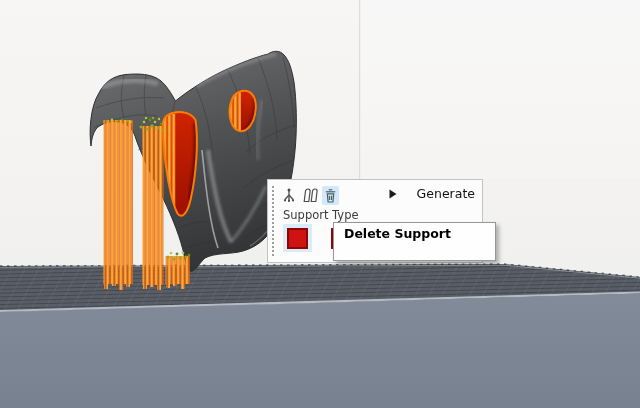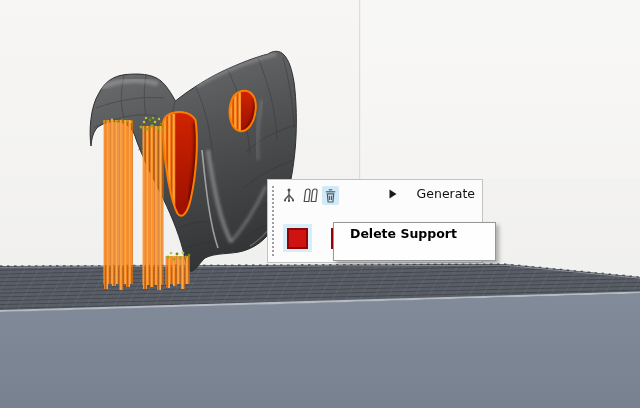--- a/index.html
+++ b/index.html
@@ -29,21 +29,21 @@
     display:flex;align-items:center;justify-content:center;
   }
   .swatch-wrap.selected{background:#d9edf9;}
   .swatch{width:17px;height:17px;border:2px solid #8f0606;}
   .swatch-wrap.plain{left:59px;}
   
   .tooltip{
     position:absolute;left:333px;top:222px;width:163px;height:39px;
     background:#fefefe;border:1px solid #979797;
     box-shadow:3px 3px 4px rgba(0,0,0,0.28);
-    z-index:20;box-sizing:border-box;padding:3px 0 0 16px;
+    z-index:20;box-sizing:border-box;padding:3px 0 0 10px;
   }
   .tooltip .title{font-size:12.5px;font-weight:bold;color:#000;line-height:16px;}
   .tooltip .desc{font-size:12px;color:#1f1f1f;line-height:16px;white-space:nowrap;}
 </style>
 </head>
 <body>
 
 <div id="screen">
 
   <svg id="scene" width="640" height="408" viewBox="0 0 640 408">
@@ -266,20 +266,21 @@
       </div>
     </div>
 
     <div class="generate">
       <svg width="8" height="10" viewBox="0 0 8 10">
         <polygon points="0.5,0.5 7.5,5 0.5,9.5" fill="#1a1a1a"></polygon>
       </svg>
       <span class="lbl">Generate</span>
     </div>
 
+    <div class="section-label">Support Type</div>
 
     <div class="swatch-wrap selected" style="background: rgb(217, 237, 249);">
       <div class="swatch" style="background: rgb(206, 19, 18);"></div>
     </div>
     <div class="swatch-wrap plain">
       <div class="swatch" style="background: rgb(206, 19, 18);"></div>
     </div>
   </div>
 
   <div class="tooltip">

